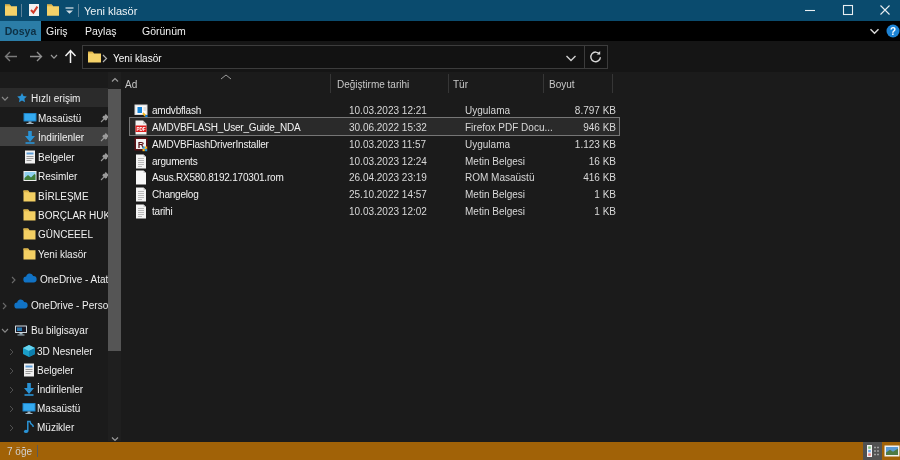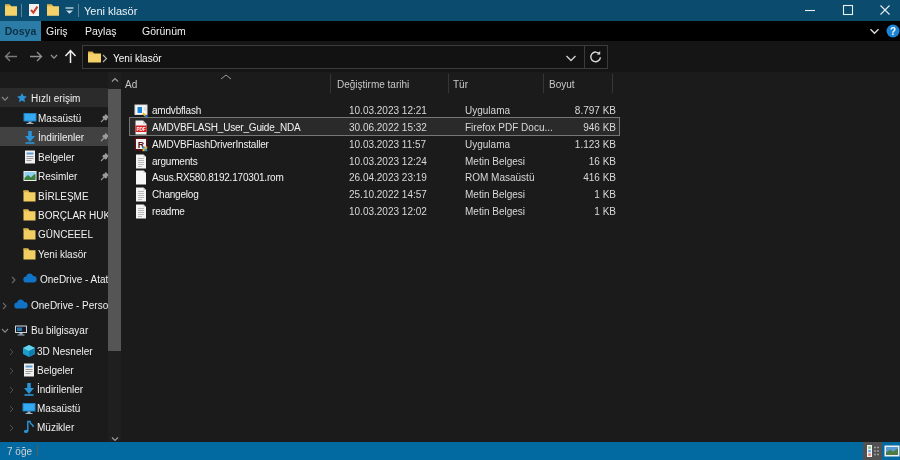--- a/index.html
+++ b/index.html
@@ -36,21 +36,21 @@
 .hsep { top:2px; width:1px; height:19px; background:#363636; }
 .htxt { top:7px; font-size:10px; color:#c8c8c8; }
 .frow { position:absolute; left:130px; width:489px; height:17px; font-size:10px; }
 .fname { position:absolute; left:22px; top:4px; color:#f2f2f2; white-space:nowrap; letter-spacing:-0.2px; }
 .fdate { position:absolute; left:219px; top:4px; color:#d8d8d8; }
 .ftype { position:absolute; left:335px; top:4px; color:#d8d8d8; }
 .fsize { position:absolute; left:380px; top:4px; width:106px; text-align:right; color:#d8d8d8; }
 .ficon { position:absolute; left:4px; top:2px; width:14px; height:15px; }
 
 
-#statusbar { left:0; top:442px; width:900px; height:18px; background:#0369a1; }
+#statusbar { left:0; top:442px; width:900px; height:18px; background:#a16207; }
 #statusbar .stext { position:absolute; left:7px; top:4px; font-size:10px; color:#d0d0d0; }
 #statusbar .ssep { position:absolute; left:37px; top:3px; width:1px; height:12px; background:#5a5a5a; }
 .vbtn { position:absolute; top:0px; width:19px; height:18px; }
 </style>
 </head>
 <body>
 
 <div id="titlebar" class="abs">
   <svg class="abs" style="left:4px;top:3px" width="14" height="14" viewBox="0 0 14 14">
     <path d="M1 1.5 h4.6 l1.5 1.8 H13 V12.8 H1 Z" fill="#f5d269"></path>
@@ -406,21 +406,21 @@
       <span class="fdate">25.10.2022 14:57</span>
       <span class="ftype">Metin Belgesi</span>
       <span class="fsize">1 KB</span>
     </div>
     <div class="frow" style="top: 101.16px;">
       <span class="ficon"><svg width="14" height="15" viewBox="0 0 14 15">
           <path d="M2 0.5 H9.5 L12 3 V14.5 H2 Z" fill="#f4f4f4"></path>
           <path d="M9.5 0.5 L12 3 H9.5 Z" fill="#c9c9c9"></path>
           <path d="M4 4.5 h6 M4 6.5 h6 M4 8.5 h6 M4 10.5 h6 M4 12.5 h4" stroke="#ababab" stroke-width="0.8"></path>
         </svg></span>
-      <span class="fname">readme</span>
+      <span class="fname">tarihi</span>
       <span class="fdate">10.03.2023 12:02</span>
       <span class="ftype">Metin Belgesi</span>
       <span class="fsize">1 KB</span>
     </div>
   </div>
 
 <div id="statusbar" class="abs">
   <div class="stext">7 öğe</div>
   <div class="ssep"></div>
   <div class="vbtn abs" style="left:863px;background:#515151">

